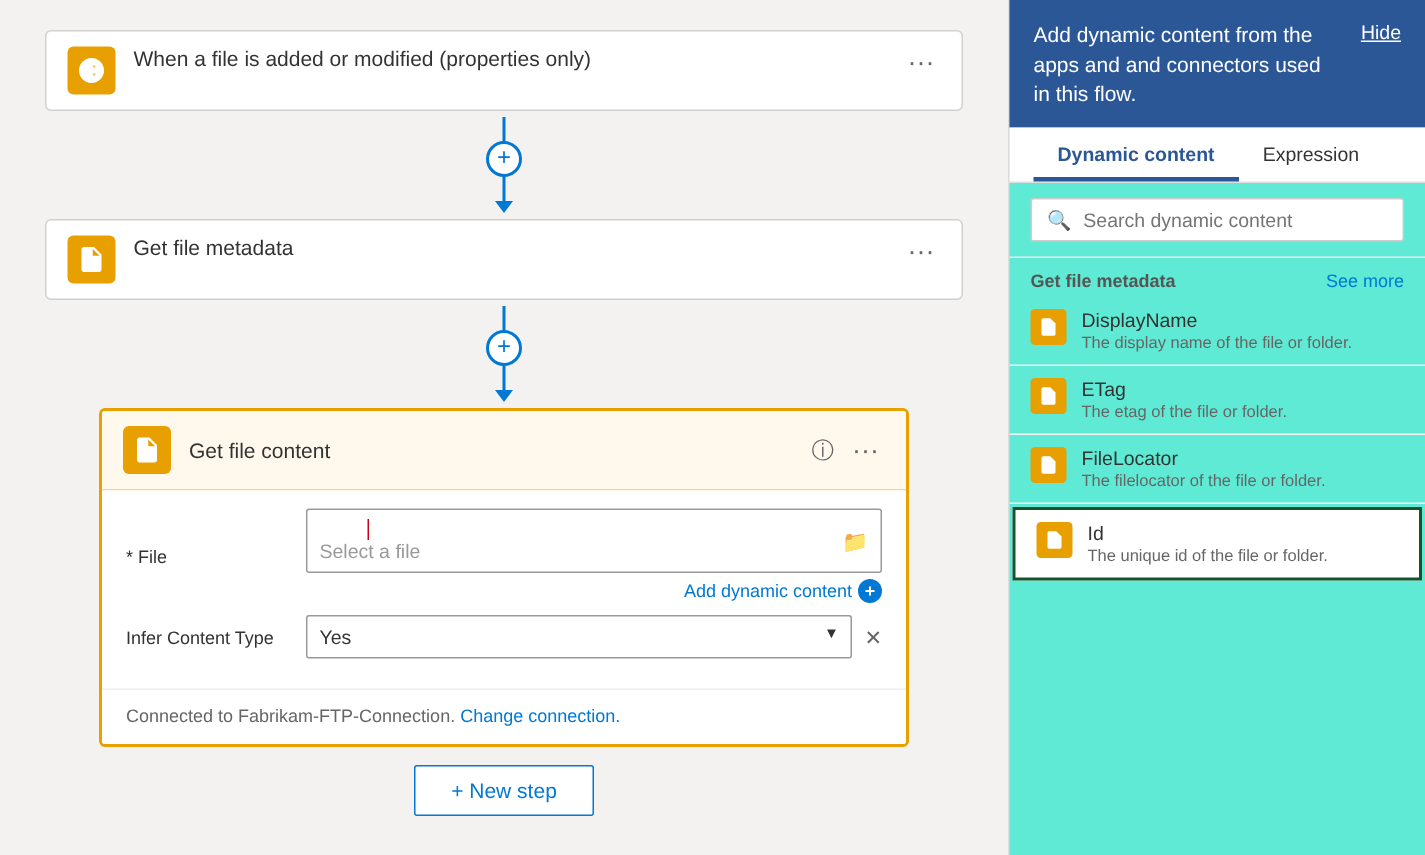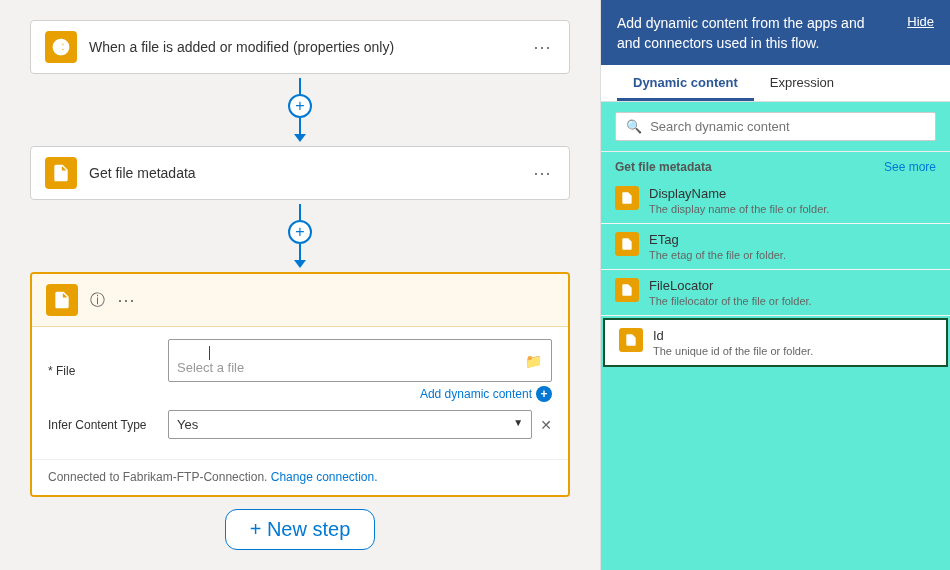--- a/index.html
+++ b/index.html
@@ -17,26 +17,25 @@
       flex: 1;
       padding: 20px 30px;
       display: flex;
       flex-direction: column;
       align-items: center;
       gap: 0;
     }
 
     
     .step-block {
-      width: 540px;
+      width: 612px;
       background: #fff;
       border: 1px solid #d0d0d0;
       border-radius: 4px;
       display: flex;
-      align-items: center;
       padding: 10px 14px;
       position: relative;
     }
 
     .step-icon {
       width: 32px;
       height: 32px;
       background: #e8a000;
       border-radius: 4px;
       display: flex;
@@ -238,25 +237,25 @@
     .connection-link {
       color: #0078d4;
       text-decoration: none;
       cursor: pointer;
     }
 
     
     .new-step-btn {
       margin-top: 12px;
       border: 1px solid #0078d4;
-      border-radius: 12px;
+      border-radius: 2px;
       padding: 8px 24px;
       color: #0078d4;
       background: white;
-      font-size: 20px;
+      font-size: 14px;
       cursor: pointer;
       display: flex;
       align-items: center;
       gap: 6px;
     }
 
     
     .right-panel {
       width: 380px;
       background: #5eead4;
@@ -454,20 +453,21 @@
     <div class="connector-arrow"></div>
   </div>
 
   <div class="step-expanded">
     <div class="step-expanded-header">
       <div class="step-icon">
         <svg viewBox="0 0 24 24">
           <path d="M14 2H6c-1.1 0-2 .9-2 2v16c0 1.1.9 2 2 2h12c1.1 0 2-.9 2-2V8l-6-6zm-1 7V3.5L18.5 9H13z" fill="white"></path>
         </svg>
       </div>
+      <span class="step-title">Get file content</span>
       <span style="color:#666; font-size:15px; margin-right:8px; cursor:pointer;">ⓘ</span>
       <span class="step-more">···</span>
     </div>
     <div class="step-expanded-body">
 
       <div class="field-row">
         <div class="field-label">
           <span>* File</span>
         </div>
         <div class="field-input-wrap">

